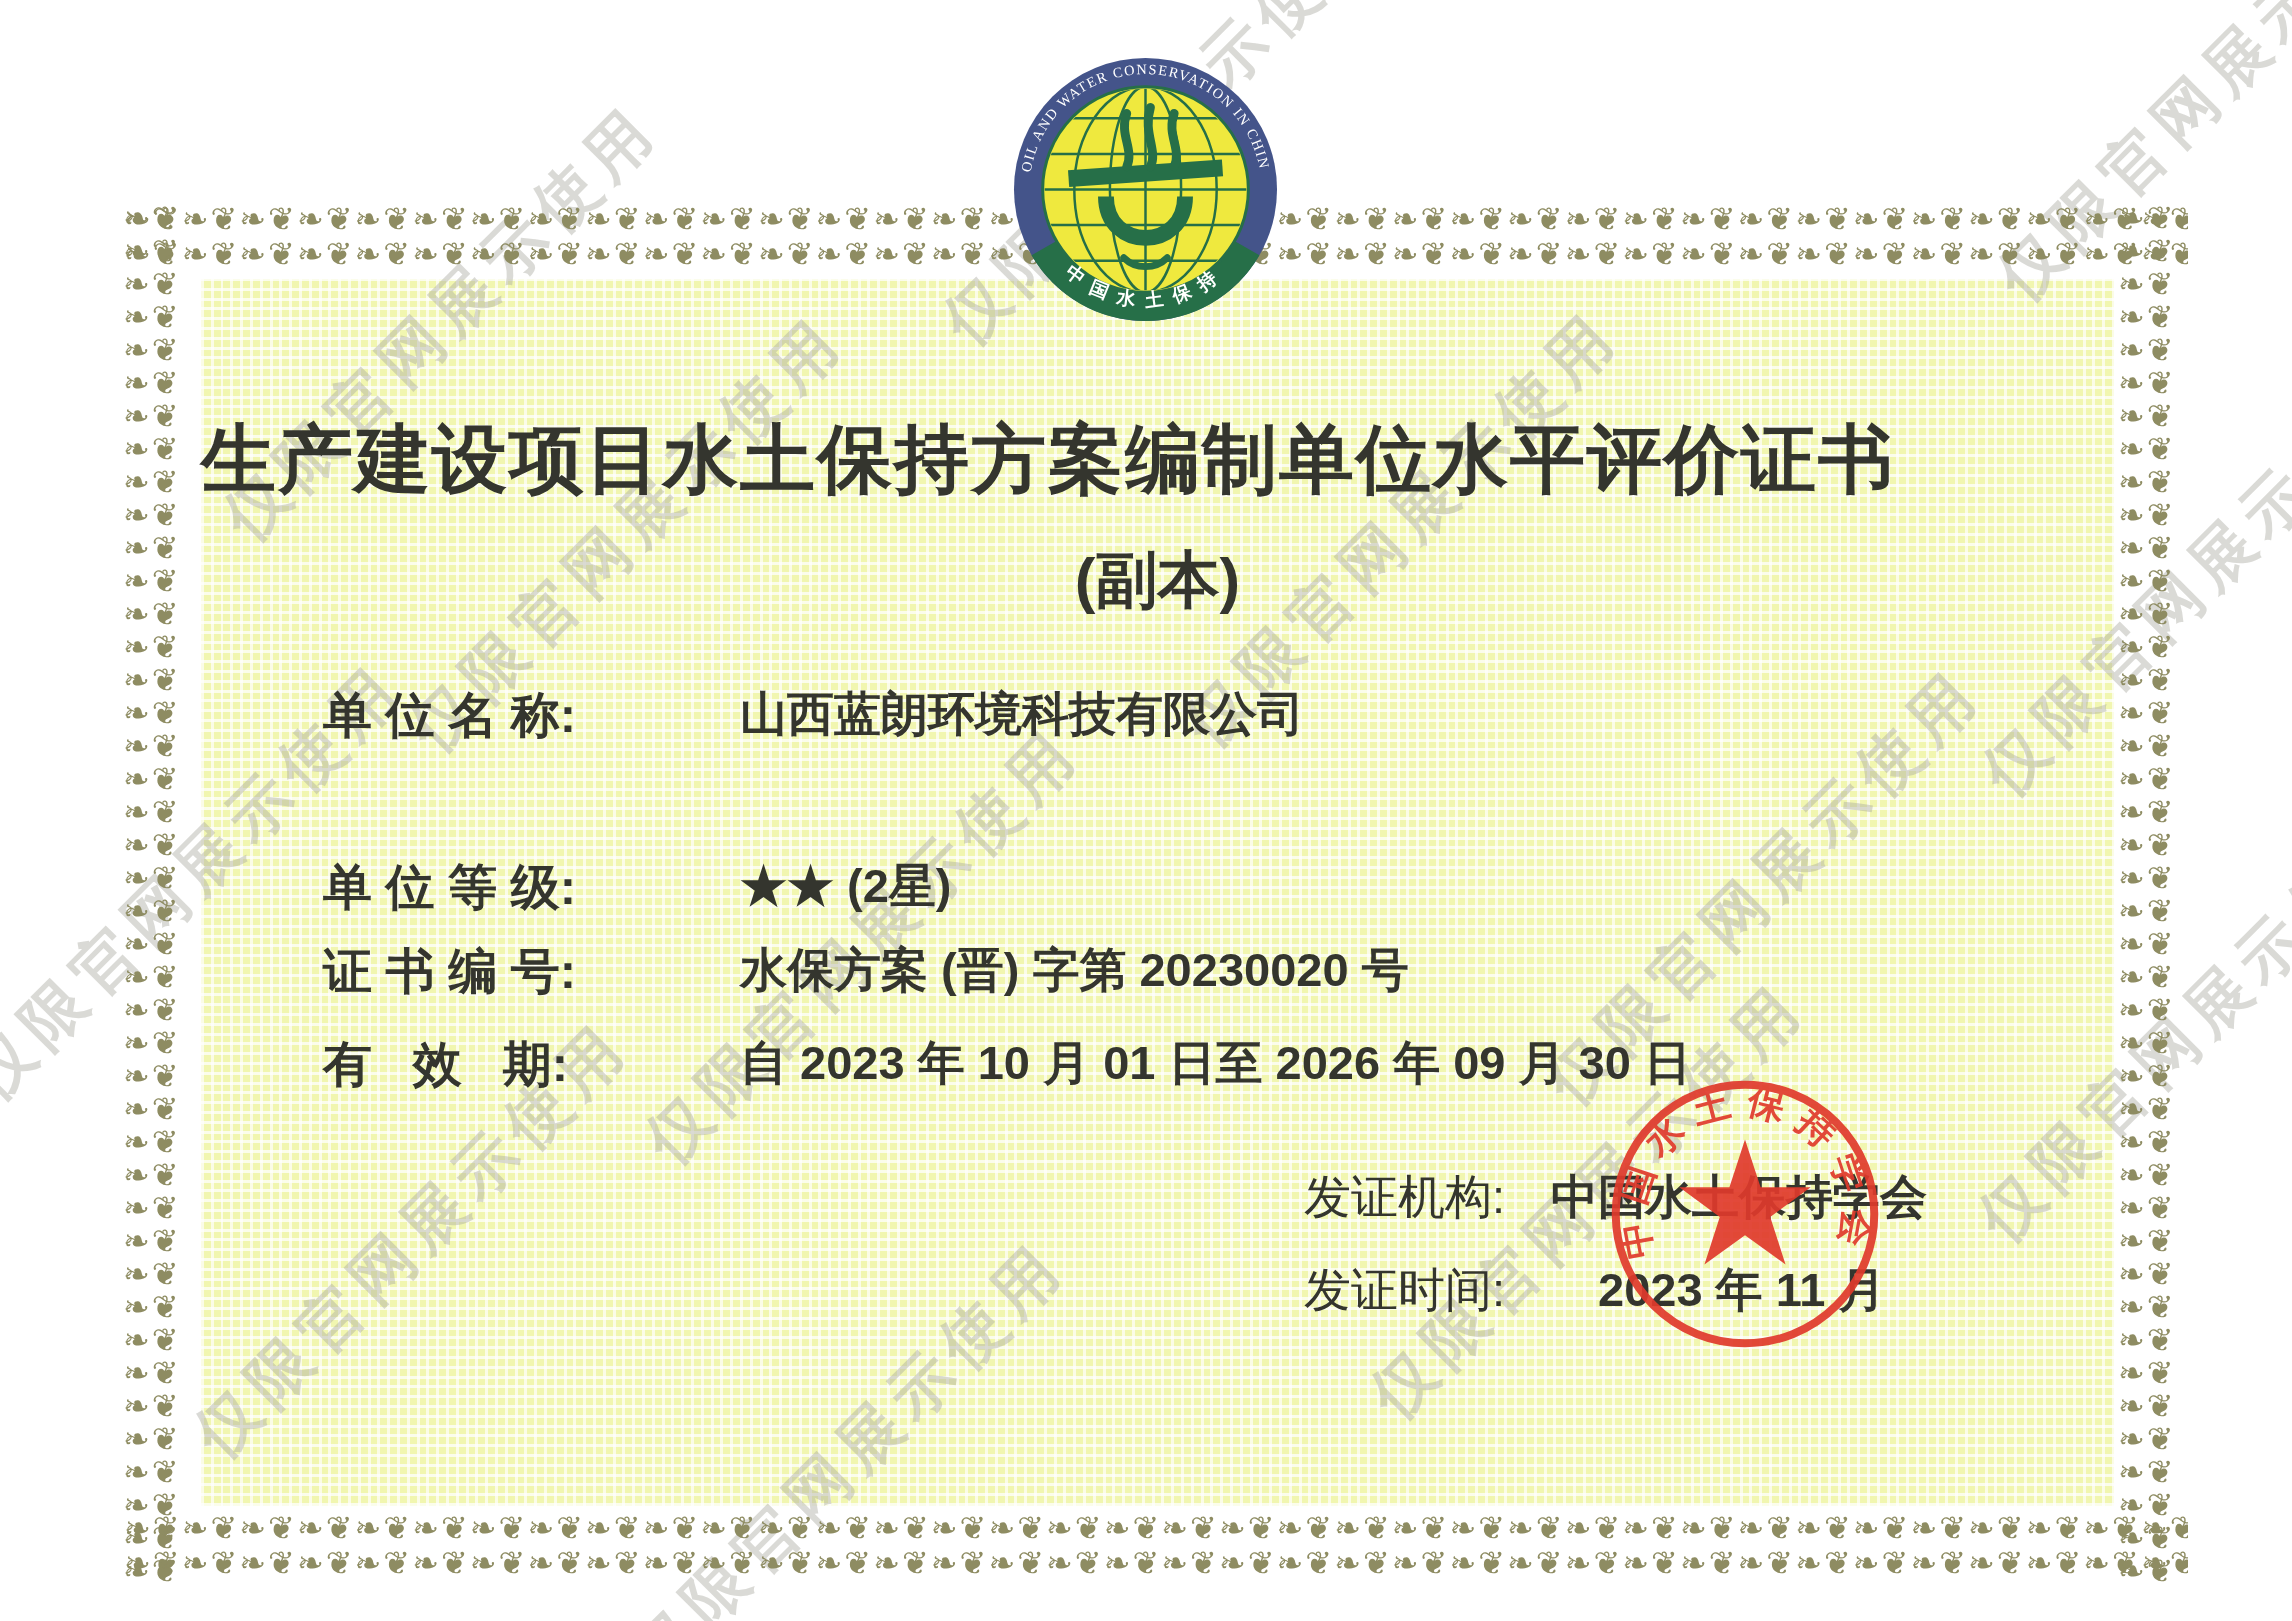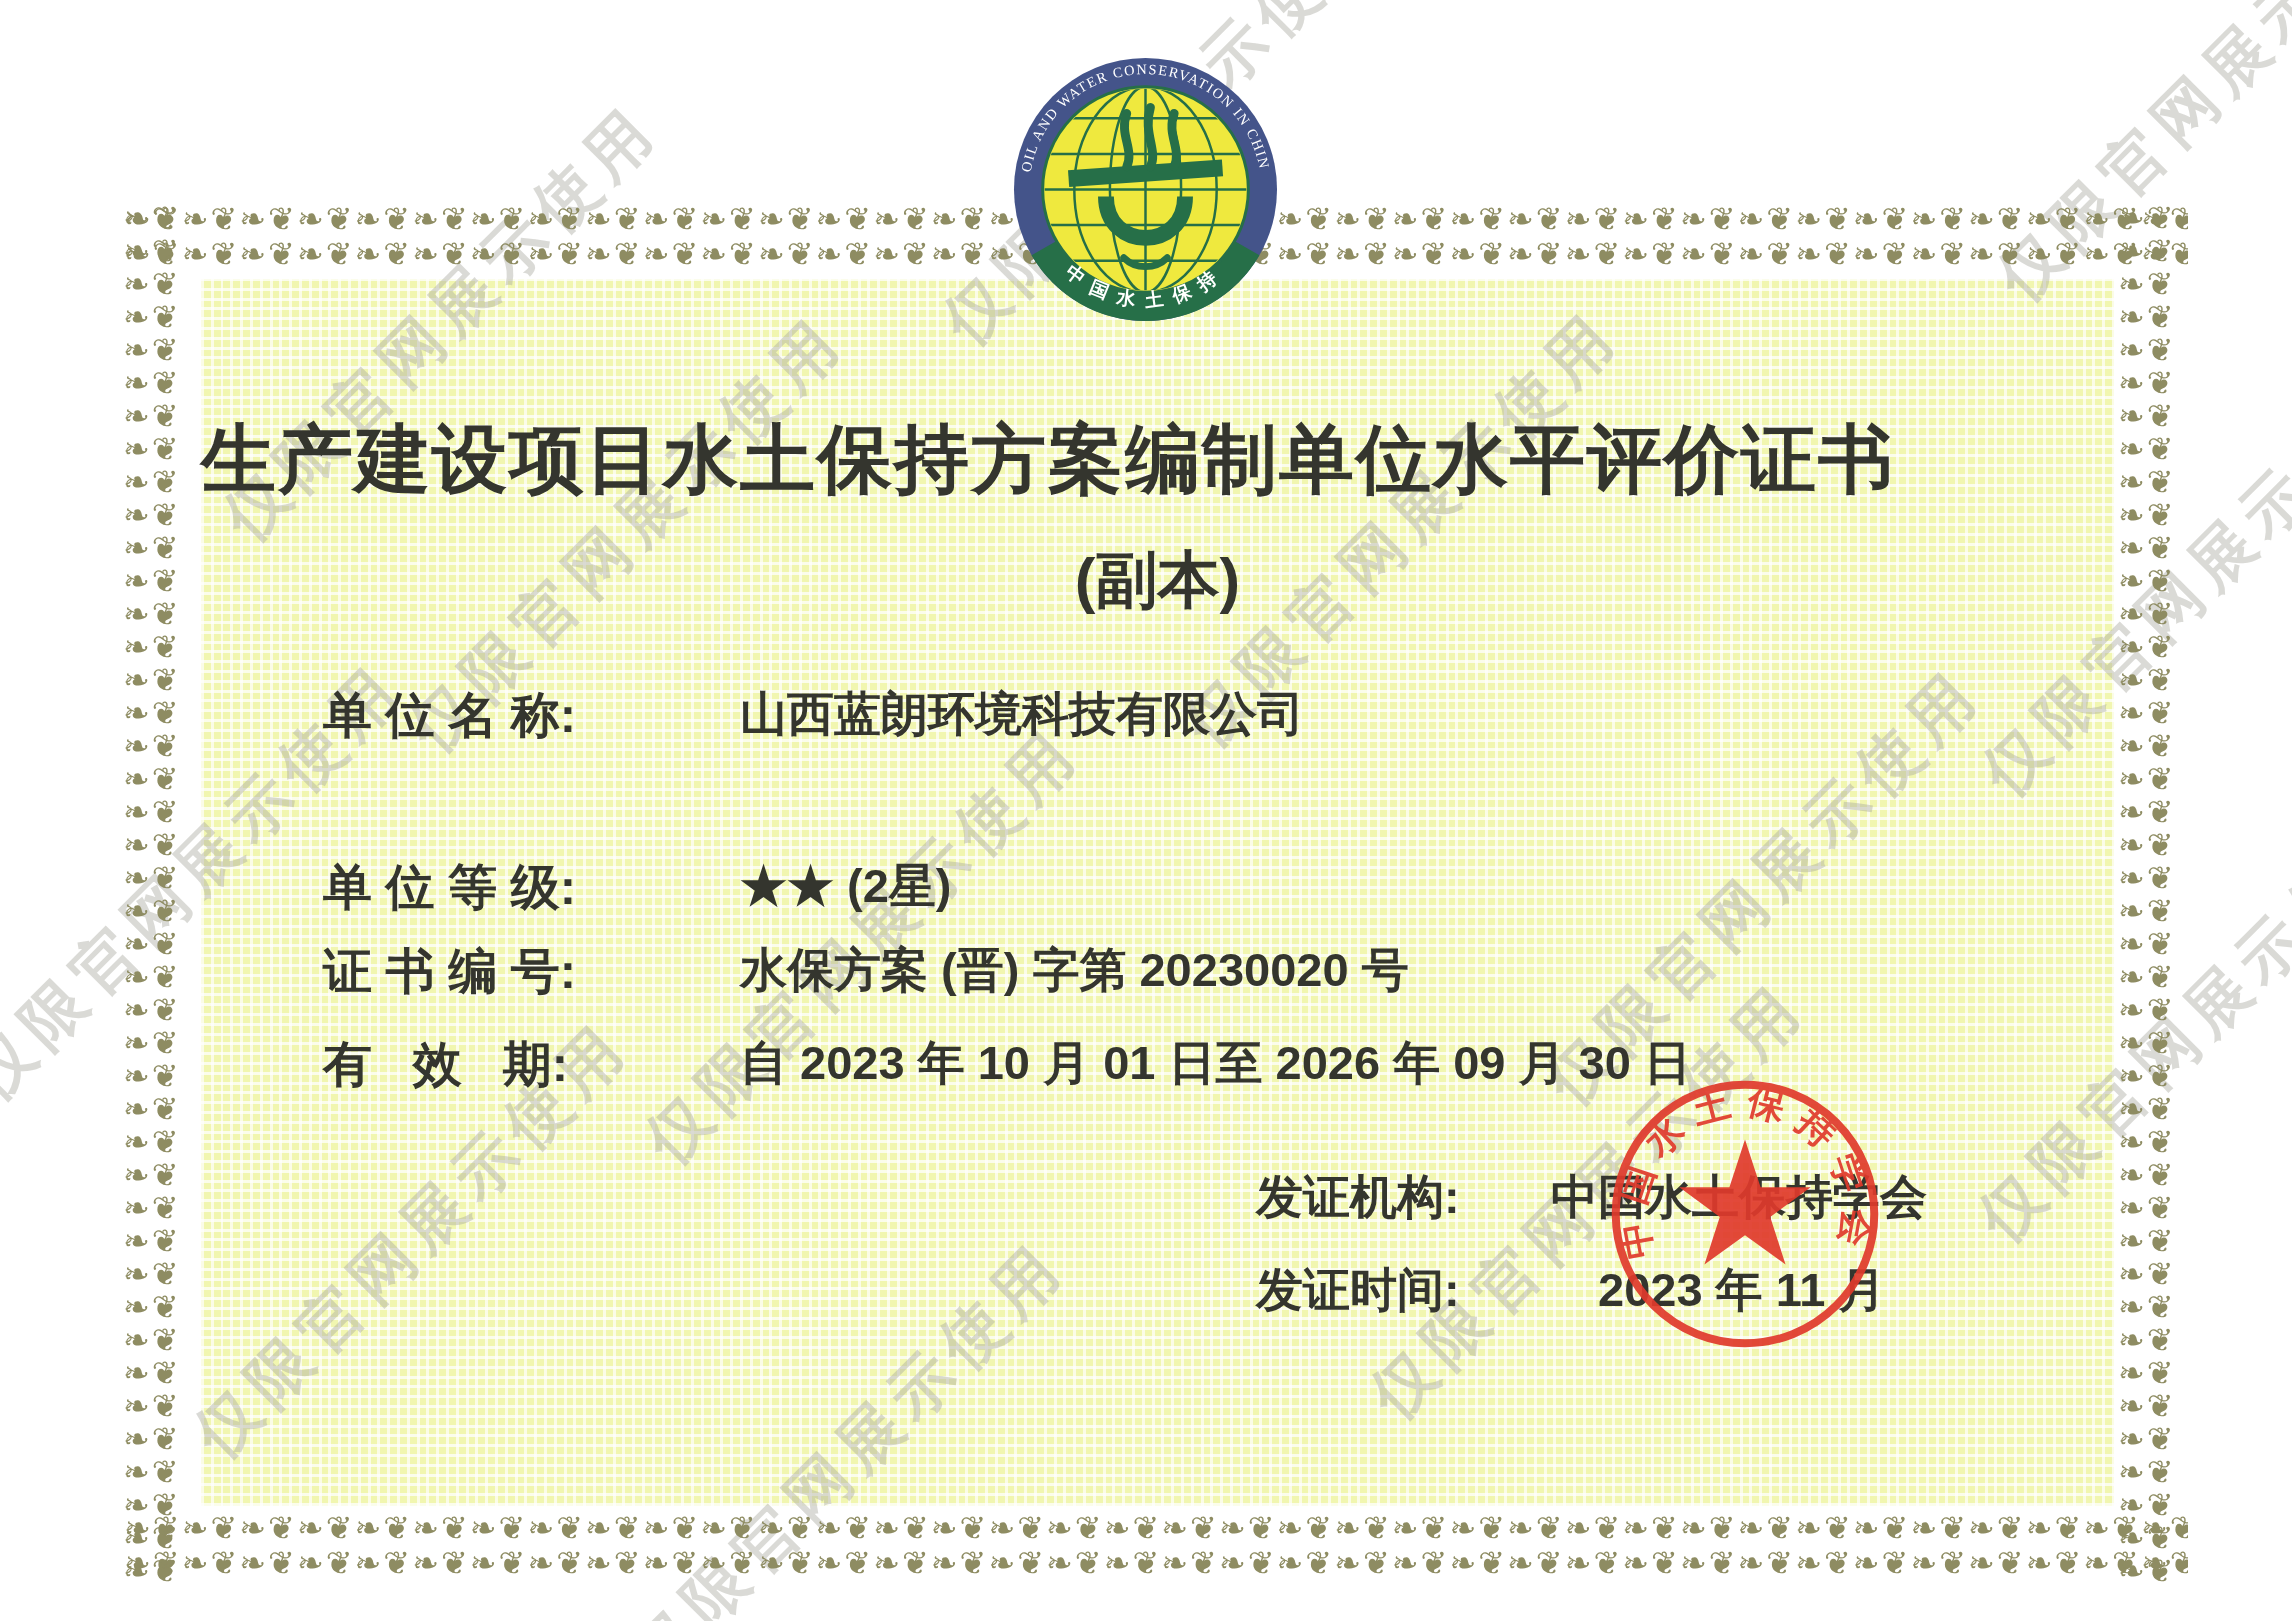--- a/index.html
+++ b/index.html
@@ -38,21 +38,21 @@
     text-align:left; font-size:75px; font-weight:bold; letter-spacing:2px; color:#34352e;
   }
   .cert-subtitle {
     position:absolute; left:201px; top:538px; width:1913px; z-index:3;
     text-align:center; font-size:62px; font-weight:bold; color:#34352e;
   }
   .field-row { position:absolute; left:0; width:1822px; height:61px; z-index:3; color:#34352e; }
   .flabel { position:absolute; left:323px; font-size:49px; font-weight:bold; white-space:pre; }
   .fvalue { position:absolute; left:740px; font-size:47px; font-weight:bold; white-space:nowrap; }
   .issuer-row { position:absolute; left:0; width:2293px; height:59px; z-index:3; color:#34352e; }
-  .ilabel { position:absolute; left:1256px; font-size:47px; font-weight:bold; }
+  .ilabel { position:absolute; left:1304px; font-size:47px; font-weight:normal; }
   .ivalue { position:absolute; left:1551px; font-size:47px; font-weight:bold; white-space:nowrap; }
   .ivalue.date { left:1598px; }
 
   .logo-svg { position:absolute; left:1012px; top:54px; z-index:4; }
   .seal-svg { position:absolute; left:1598px; top:1067px; z-index:5; opacity:0.92; }
 </style>
 </head>
 <body>
 
 <div class="page">

